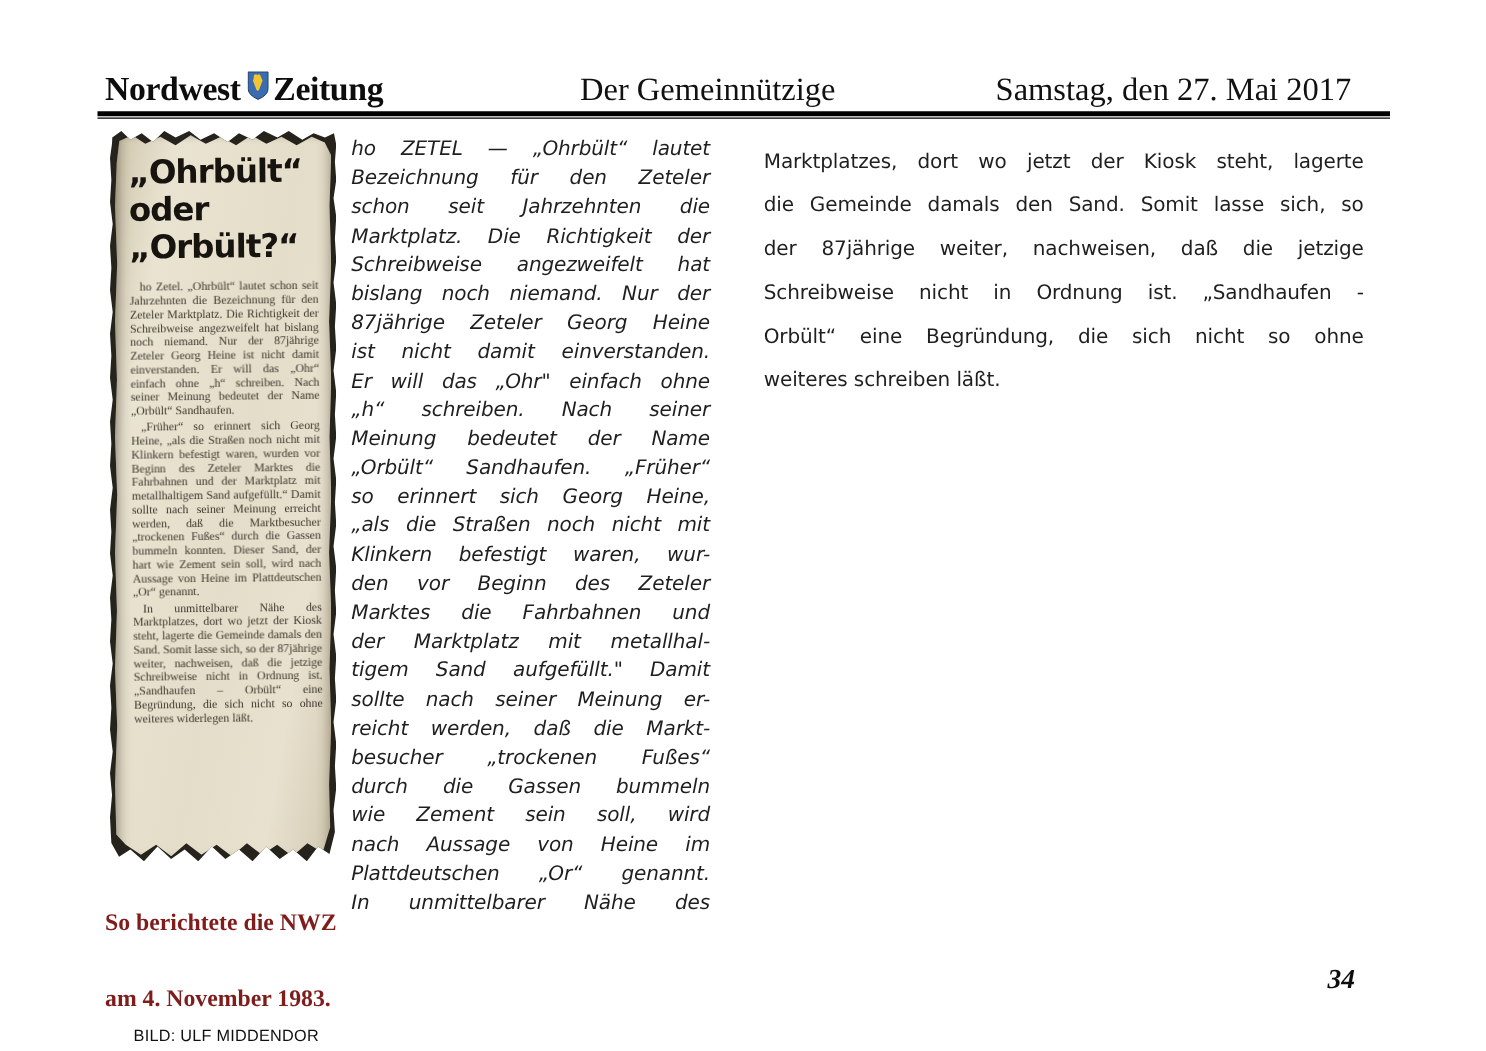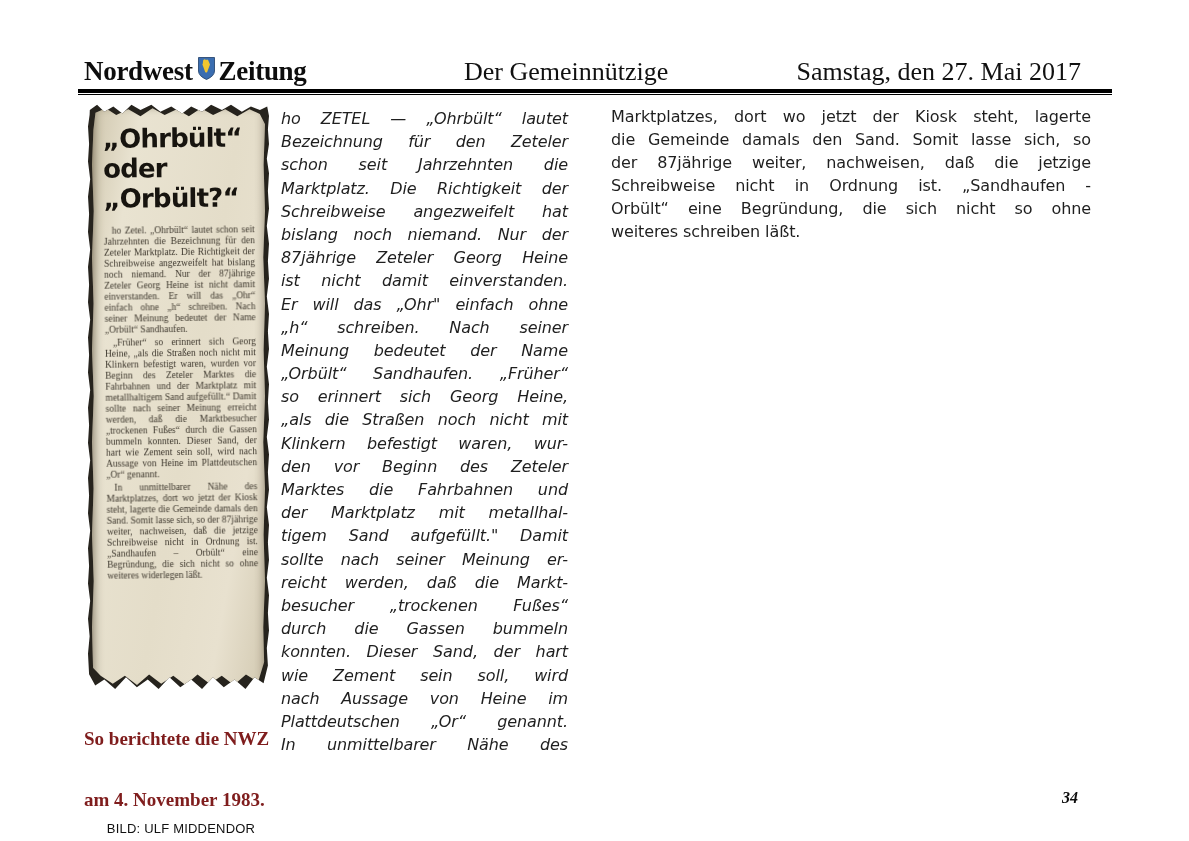--- a/index.html
+++ b/index.html
@@ -57,28 +57,28 @@
   }
   .photo-credit{
     font-family:"Liberation Sans", sans-serif;font-size:13px;color:#111;
     margin-top:8px;text-align:center;letter-spacing:0.2px;white-space:nowrap;
   }
   
   .col{position:absolute;font-family:"DejaVu Sans", sans-serif;color:#1f1f1f;}
   .col-middle{left:281px;top:107px;width:287px;font-size:16px;}
   .col-middle .jline{height:23.2px;line-height:23.2px;font-style:italic;}
   .col-right{left:611px;top:105px;width:480px;font-size:16px;}
-  .col-right .jline{height:23px;line-height:23px;}
+  .col-right .jline{height:23px;line-height:23px;margin-top:12px;}
   .jline{text-align:justify;text-align-last:justify;white-space:normal;letter-spacing:-0.1px;}
   .col-right .jline:last-child{text-align-last:left;}
   
   .page-number{
     position:absolute;left:1062px;top:770px;
     font-family:"Liberation Serif", serif;font-weight:bold;font-style:italic;
-    font-size:16px;color:#0d0d0d;margin-top:19px;
+    font-size:22px;color:#0d0d0d;
   }
 </style>
 </head>
 <body>
 
 <div class="masthead-left">
   <span>Nordwest</span>
   <span class="crest">
     <svg width="17" height="23" viewBox="0 0 17 23" aria-hidden="true">
       <path d="M0.5 0.5 h16 v13.5 q0 5 -8 8.5 q-8 -3.5 -8 -8.5 z" stroke="#1d3c66" stroke-width="0.8" fill="#3a6db0"></path>
@@ -131,21 +131,20 @@
     <div class="jline">„als die Straßen noch nicht mit</div>
     <div class="jline">Klinkern befestigt waren, wur-</div>
     <div class="jline">den vor Beginn des Zeteler</div>
     <div class="jline">Marktes die Fahrbahnen und</div>
     <div class="jline">der Marktplatz mit metallhal-</div>
     <div class="jline">tigem Sand aufgefüllt." Damit</div>
     <div class="jline">sollte nach seiner Meinung er-</div>
     <div class="jline">reicht werden, daß die Markt-</div>
     <div class="jline">besucher „trockenen Fußes“</div>
     <div class="jline">durch die Gassen bummeln</div>
-    <div class="jline">konnten. Dieser Sand, der hart</div>
     <div class="jline">wie Zement sein soll, wird</div>
     <div class="jline">nach Aussage von Heine im</div>
     <div class="jline">Plattdeutschen „Or“ genannt.</div>
     <div class="jline">In unmittelbarer Nähe des</div>
   </div>
 
 <div class="col col-right">
     <div class="jline">Marktplatzes, dort wo jetzt der Kiosk steht, lagerte</div>
     <div class="jline">die Gemeinde damals den Sand. Somit lasse sich, so</div>
     <div class="jline">der 87jährige weiter, nachweisen, daß die jetzige</div>

